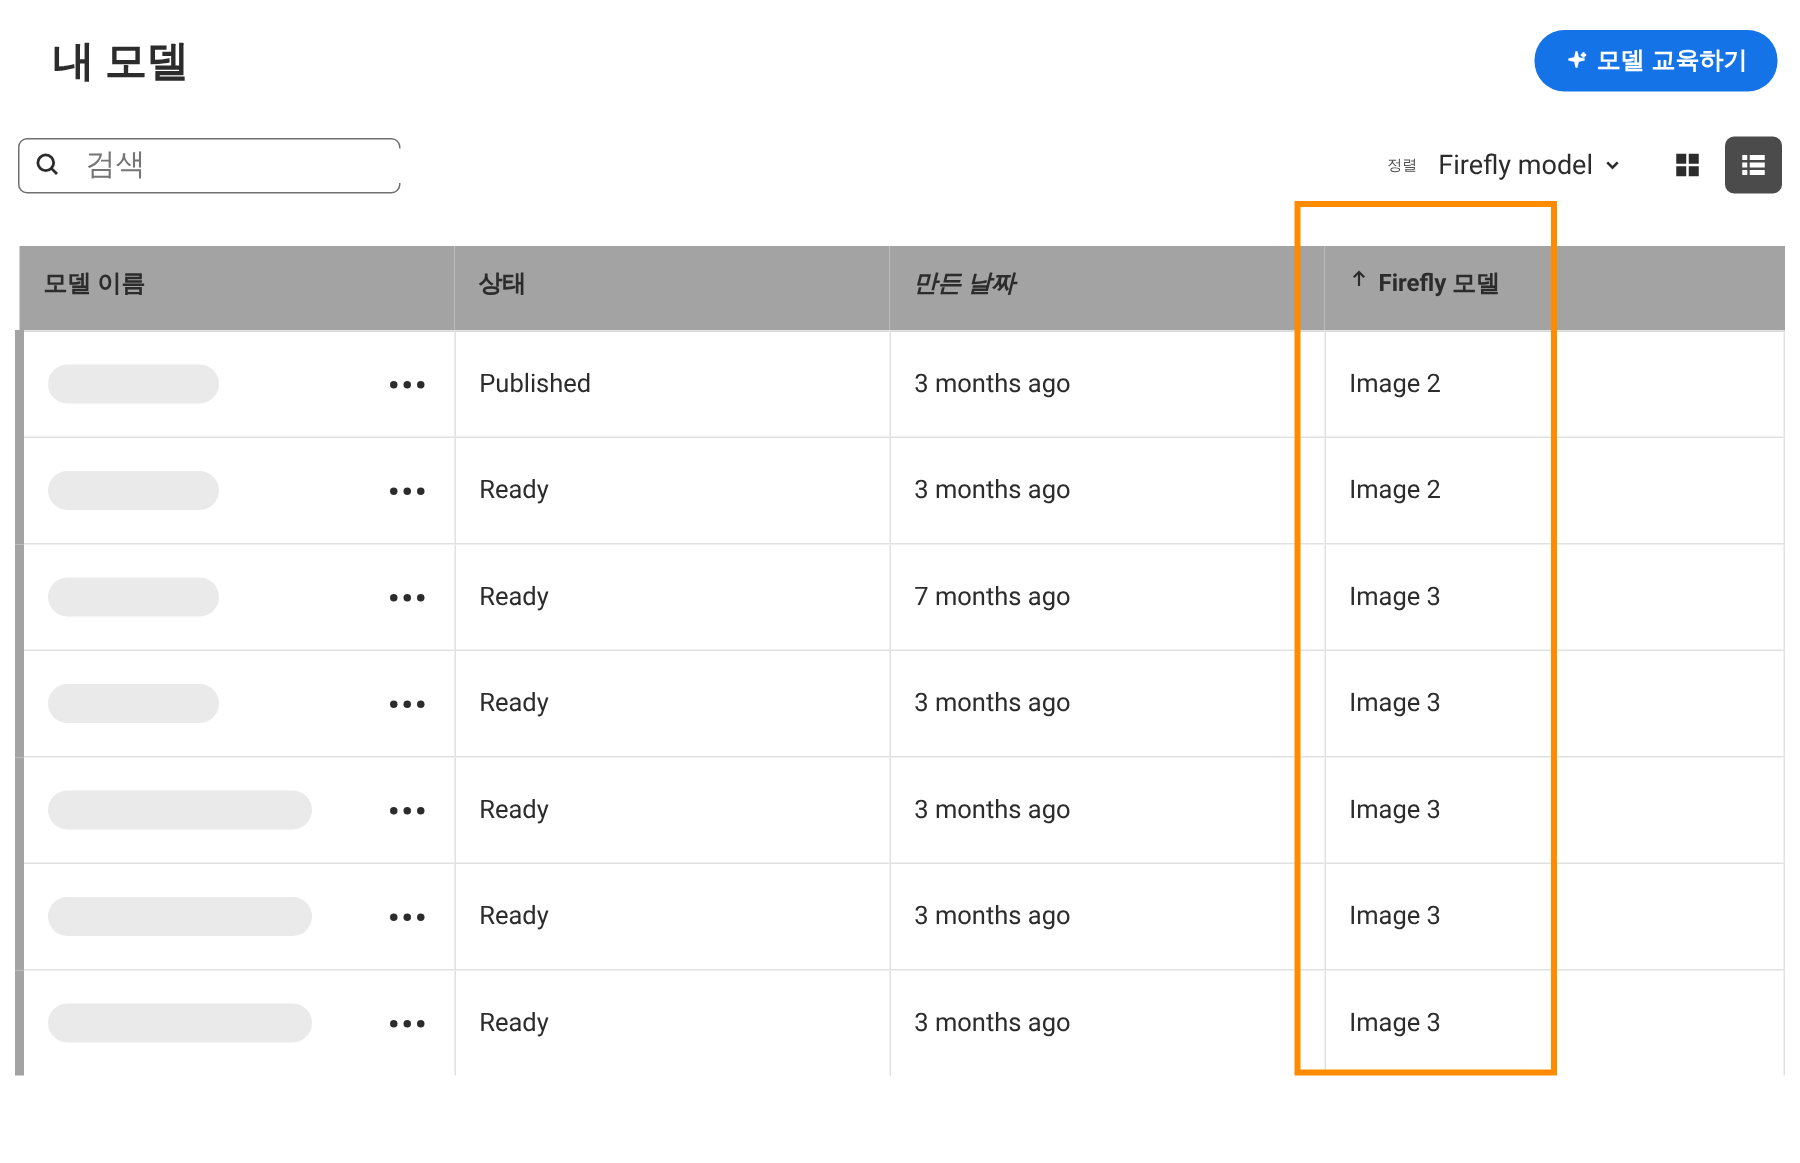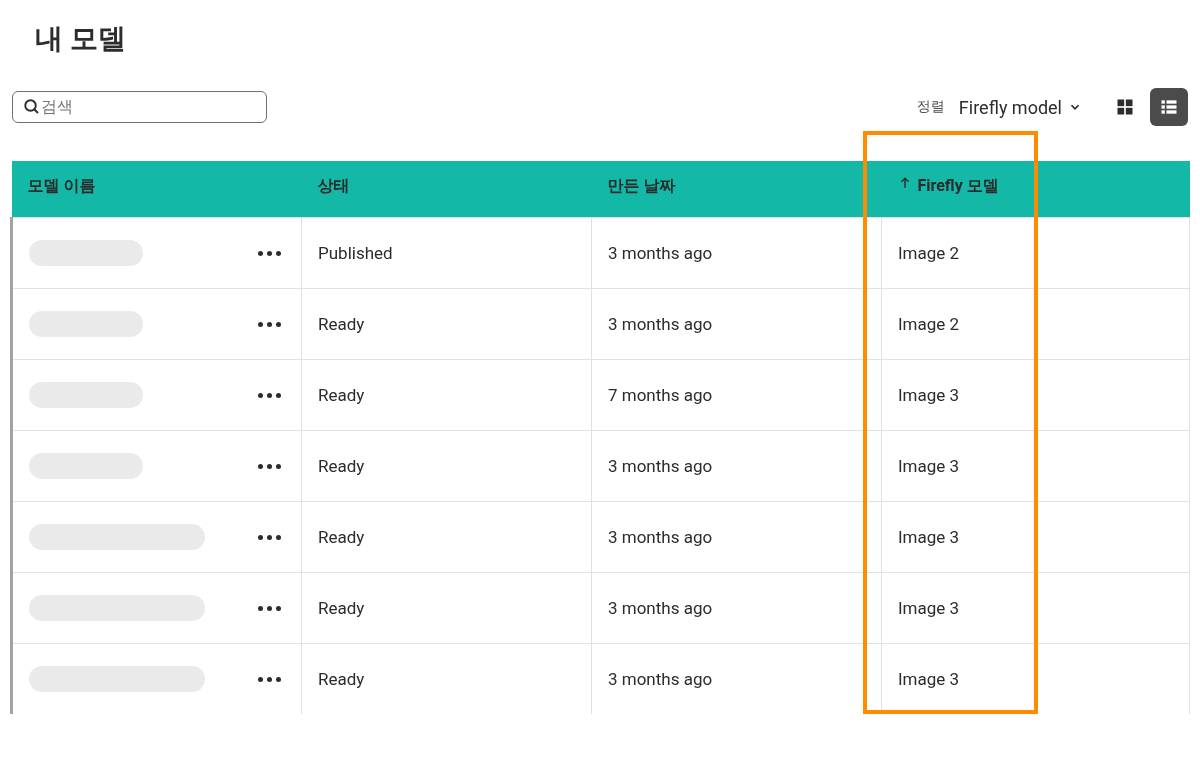--- a/index.html
+++ b/index.html
@@ -48,31 +48,31 @@
     align-items: center;
     border: 1px solid #707070;
     border-radius: 6px;
     padding: 6px 10px;
     width: 255px;
   }
   .search-box svg { width: 18px; height: 18px; flex-shrink:0; }
   .search-input {
     border: none;
     outline: none;
-    font-size: 16px;
-    margin-left: 0;
+    font-size: 20px;
+    margin-left: 16px;
     flex: 1;
     color: #c2410c;
   }
   .right-controls {
     display: flex;
     align-items: center;
     gap: 14px;
   }
-  .sort-label { font-size: 14px; color: #505050; }
+  .sort-label { font-size: 10px; color: #505050; }
   .sort-select {
     font-size: 18px;
     font-weight: 400;
     color: #2c2c2c;
     display: inline-flex;
     align-items: center;
     gap: 6px;
     cursor: pointer;
   }
   .view-toggles { display: flex; gap: 6px; margin-left: 10px; }
@@ -90,40 +90,40 @@
     width: 100%;
     border-collapse: collapse;
   }
   .thead-row th {
     text-align: left;
     font-size: 16px;
     font-weight: 700;
     color: #2c2c2c;
     padding: 14px 16px 20px 16px;
     border-bottom: 1px solid #e1e1e1;
-    background: #14b8a6;
+    background: #a3a3a3;
   }
   .col-name { width: 290px; }
   .col-status { width: 290px; }
-  .col-date { width: 290px; }
+  .col-date { width: 290px; font-style: italic; }
   .col-model { width: auto; }
   .th-model-wrap {
     display: inline-flex; align-items: flex-start; gap: 6px;
   }
   tbody td {
     padding: 22px 16px;
     border-top: 1px solid #e1e1e1;
     border-right: 1px solid #e1e1e1;
     font-size: 17px;
     color: #2c2c2c;
     vertical-align: middle;
   }
   tbody tr td:last-child { border-right: none; }
   tbody tr:first-child td { border-top: 1px solid #d3d3d3; }
-  tbody tr { border-left: 3px solid #a3a3a3; border-right: 1px solid #e1e1e1;}
+  tbody tr { border-left: 6px solid #a3a3a3; border-right: 1px solid #e1e1e1;}
   .name-cell {
     display: flex;
     align-items: center;
     justify-content: space-between;
     gap: 10px;
   }
   .name-pill {
     background: #eaeaea;
     border-radius: 14px;
     height: 26px;
@@ -142,20 +142,27 @@
     border: 4px solid #ff8c00;
     pointer-events: none;
   }
   .table-wrap { position: relative; }
 </style>
 </head>
 <body>
 
 <div class="header-row">
   <h1 class="page-title">내 모델</h1>
+  <button class="train-btn">
+    <svg viewBox="0 0 24 24" fill="none" stroke="currentColor" stroke-width="2">
+      <path d="M12 2 L13.5 8.5 L20 10 L13.5 11.5 L12 18 L10.5 11.5 L4 10 L10.5 8.5 Z" fill="currentColor"></path>
+      <path d="M19 3 L19.5 5 L21.5 5.5 L19.5 6 L19 8 L18.5 6 L16.5 5.5 L18.5 5 Z" fill="currentColor"></path>
+    </svg>
+    <span>모델 교육하기</span>
+  </button>
 </div>
 
 <div class="controls-row">
   <div class="search-box">
     <svg viewBox="0 0 24 24" fill="none" stroke="#2c2c2c" stroke-width="2.5">
       <circle cx="10" cy="10" r="7"></circle>
       <line x1="20" y1="20" x2="15" y2="15"></line>
     </svg>
     <input class="search-input" type="text" placeholder="검색" style="">
   </div>

